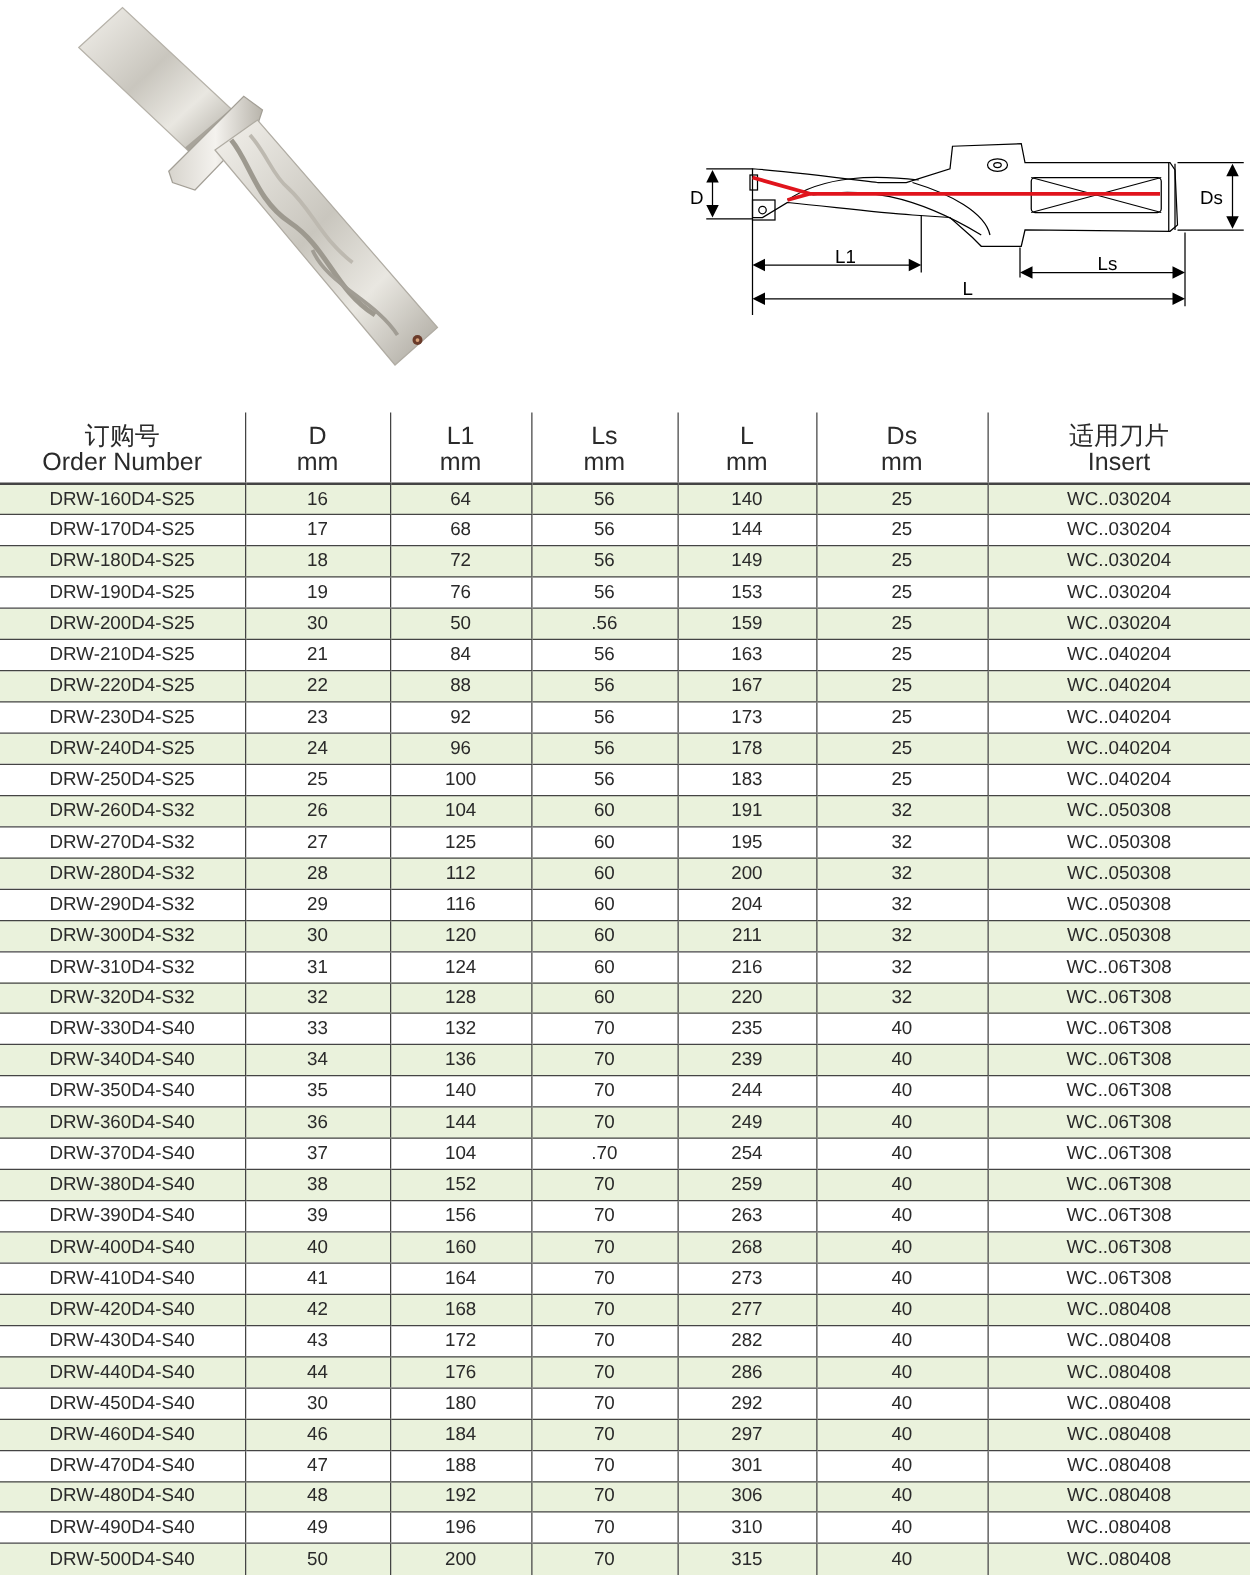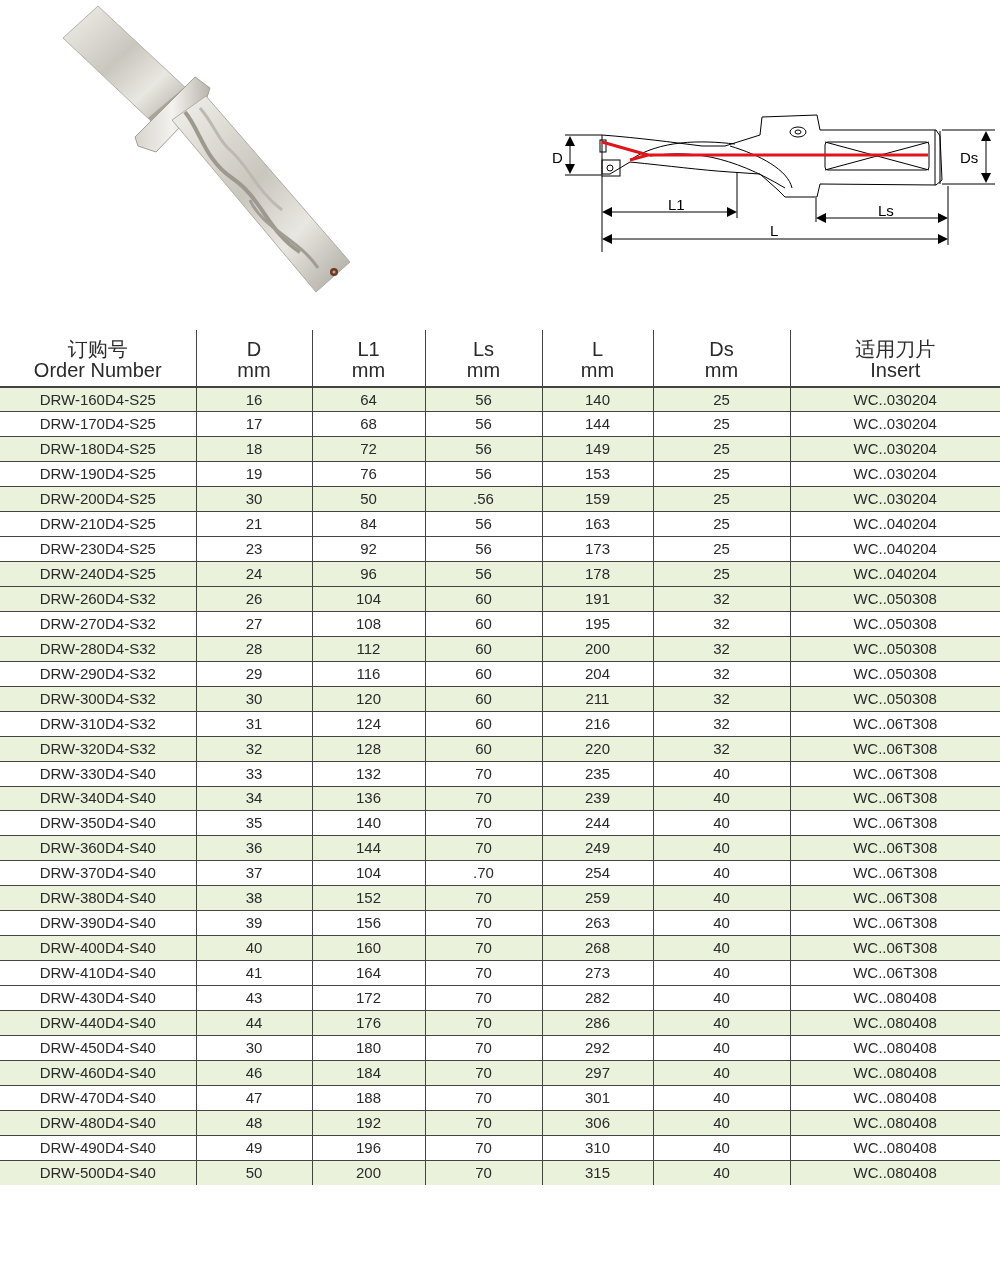--- a/index.html
+++ b/index.html
@@ -235,51 +235,69 @@
       </tr>
       <tr class="even">
         <td>DRW-210D4-S25</td>
         <td>21</td>
         <td>84</td>
         <td>56</td>
         <td>163</td>
         <td>25</td>
         <td>WC..040204</td>
       </tr>
+      <tr class="odd">
+        <td>DRW-220D4-S25</td>
+        <td>22</td>
+        <td>88</td>
+        <td>56</td>
+        <td>167</td>
+        <td>25</td>
+        <td>WC..040204</td>
+      </tr>
       <tr class="even">
         <td>DRW-230D4-S25</td>
         <td>23</td>
         <td>92</td>
         <td>56</td>
         <td>173</td>
         <td>25</td>
         <td>WC..040204</td>
       </tr>
       <tr class="odd">
         <td>DRW-240D4-S25</td>
         <td>24</td>
         <td>96</td>
         <td>56</td>
         <td>178</td>
         <td>25</td>
         <td>WC..040204</td>
       </tr>
+      <tr class="even">
+        <td>DRW-250D4-S25</td>
+        <td>25</td>
+        <td>100</td>
+        <td>56</td>
+        <td>183</td>
+        <td>25</td>
+        <td>WC..040204</td>
+      </tr>
       <tr class="odd">
         <td>DRW-260D4-S32</td>
         <td>26</td>
         <td>104</td>
         <td>60</td>
         <td>191</td>
         <td>32</td>
         <td>WC..050308</td>
       </tr>
       <tr class="even">
         <td>DRW-270D4-S32</td>
         <td>27</td>
-        <td>108</td>
+        <td>125</td>
         <td>60</td>
         <td>195</td>
         <td>32</td>
         <td>WC..050308</td>
       </tr>
       <tr class="odd">
         <td>DRW-280D4-S32</td>
         <td>28</td>
         <td>112</td>
         <td>60</td>
@@ -397,20 +415,29 @@
       </tr>
       <tr class="even">
         <td>DRW-410D4-S40</td>
         <td>41</td>
         <td>164</td>
         <td>70</td>
         <td>273</td>
         <td>40</td>
         <td>WC..06T308</td>
       </tr>
+      <tr class="odd">
+        <td>DRW-420D4-S40</td>
+        <td>42</td>
+        <td>168</td>
+        <td>70</td>
+        <td>277</td>
+        <td>40</td>
+        <td>WC..080408</td>
+      </tr>
       <tr class="even">
         <td>DRW-430D4-S40</td>
         <td>43</td>
         <td>172</td>
         <td>70</td>
         <td>282</td>
         <td>40</td>
         <td>WC..080408</td>
       </tr>
       <tr class="odd">

